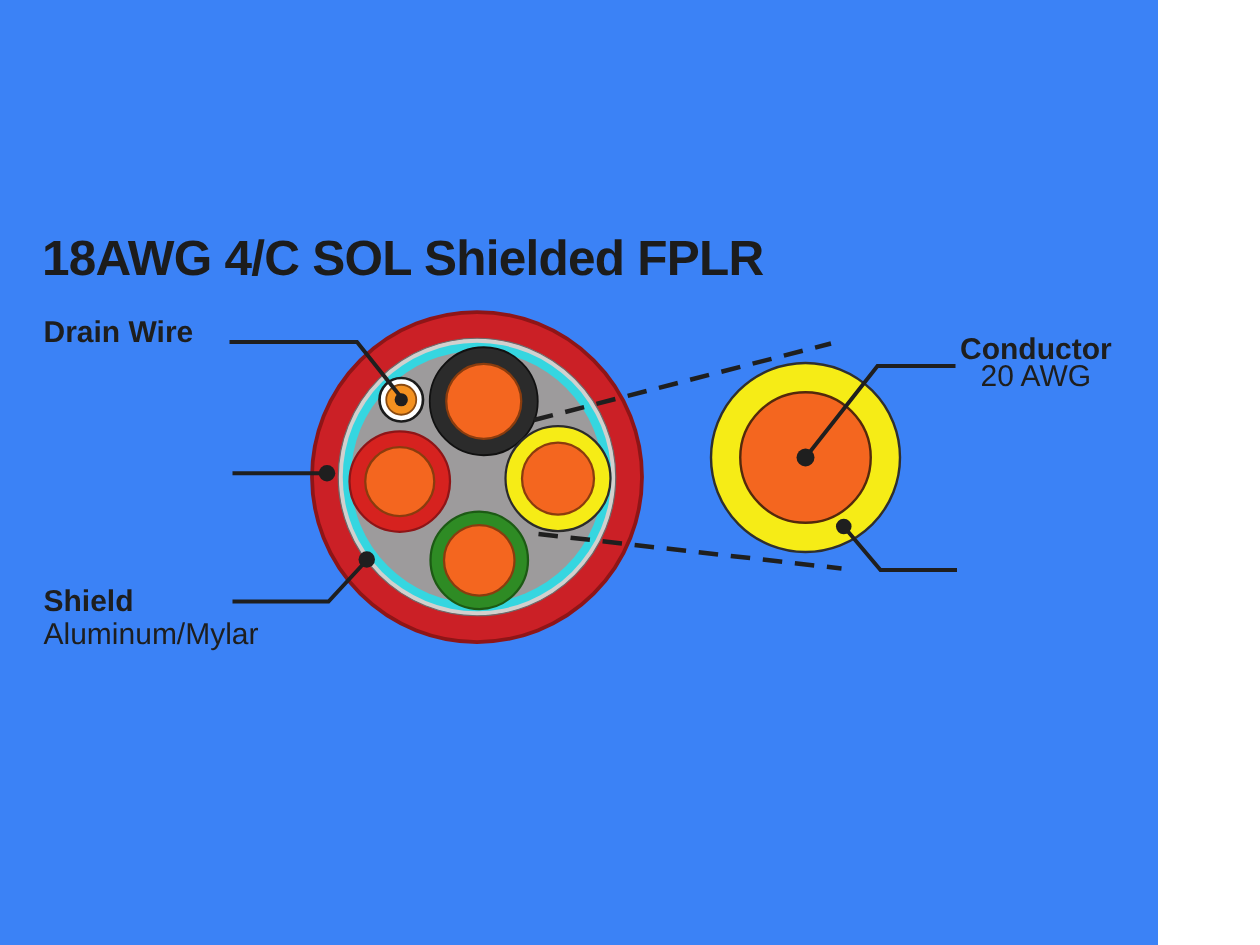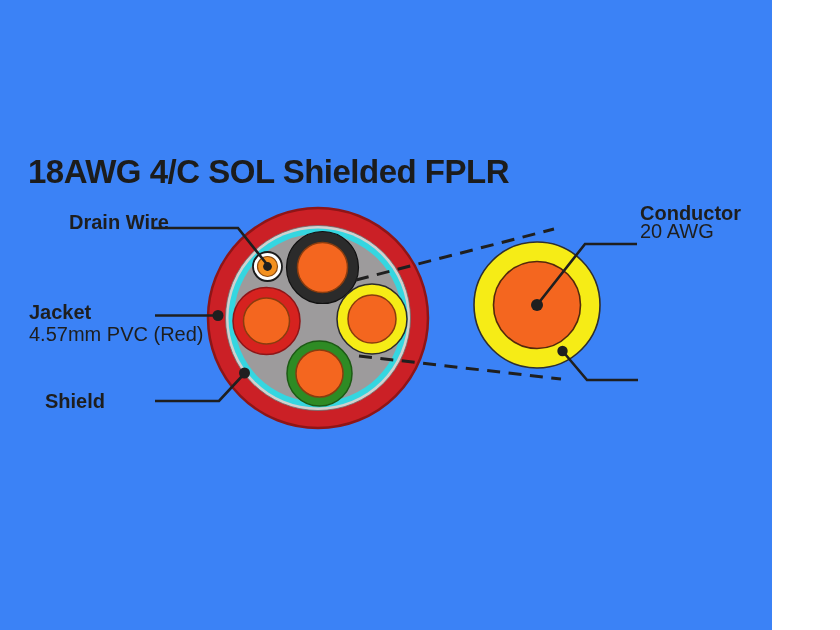--- a/index.html
+++ b/index.html
@@ -80,32 +80,29 @@
       <circle cx="267.5" cy="266.5" r="4.4" fill="#1f1f1f"></circle>
       <circle cx="218" cy="315.5" r="5.5" fill="#1f1f1f"></circle>
       <circle cx="244.5" cy="373" r="5.5" fill="#1f1f1f"></circle>
       <circle cx="537" cy="305" r="6" fill="#1f1f1f"></circle>
       <circle cx="562.5" cy="351" r="5.2" fill="#1f1f1f"></circle>
     </g>
   </svg>
 
   <div class="page-title">18AWG 4/C SOL Shielded FPLR</div>
 
-  <div class="lab" style="left:29px; top:211px;margin-left:40px;">
+  <div class="lab" style="left:29px; top:211px;">
     <div class="b">Drain Wire</div>
   </div>
 
-  <div class="lab" style="left:29px; top:301px;">
-    <div class="b">Jacket</div>
-    <div>4.57mm PVC (Red)</div>
+
+  <div class="lab" style="left:29px; top:390px;">
+    <div class="b">Shield</div>
+    <div>Aluminum/Mylar</div>
   </div>
 
-  <div class="lab" style="left:45px; top:390px;">
-    <div class="b">Shield</div>
-  </div>
-
-  <div class="lab right" style="left:640px; top:204px;">
+  <div class="lab right" style="left:640px; top:224px;text-align:center;">
     <div class="b">Conductor</div>
     <div>20 AWG</div>
   </div>
 
 
 </div>
 
 </body></html>

